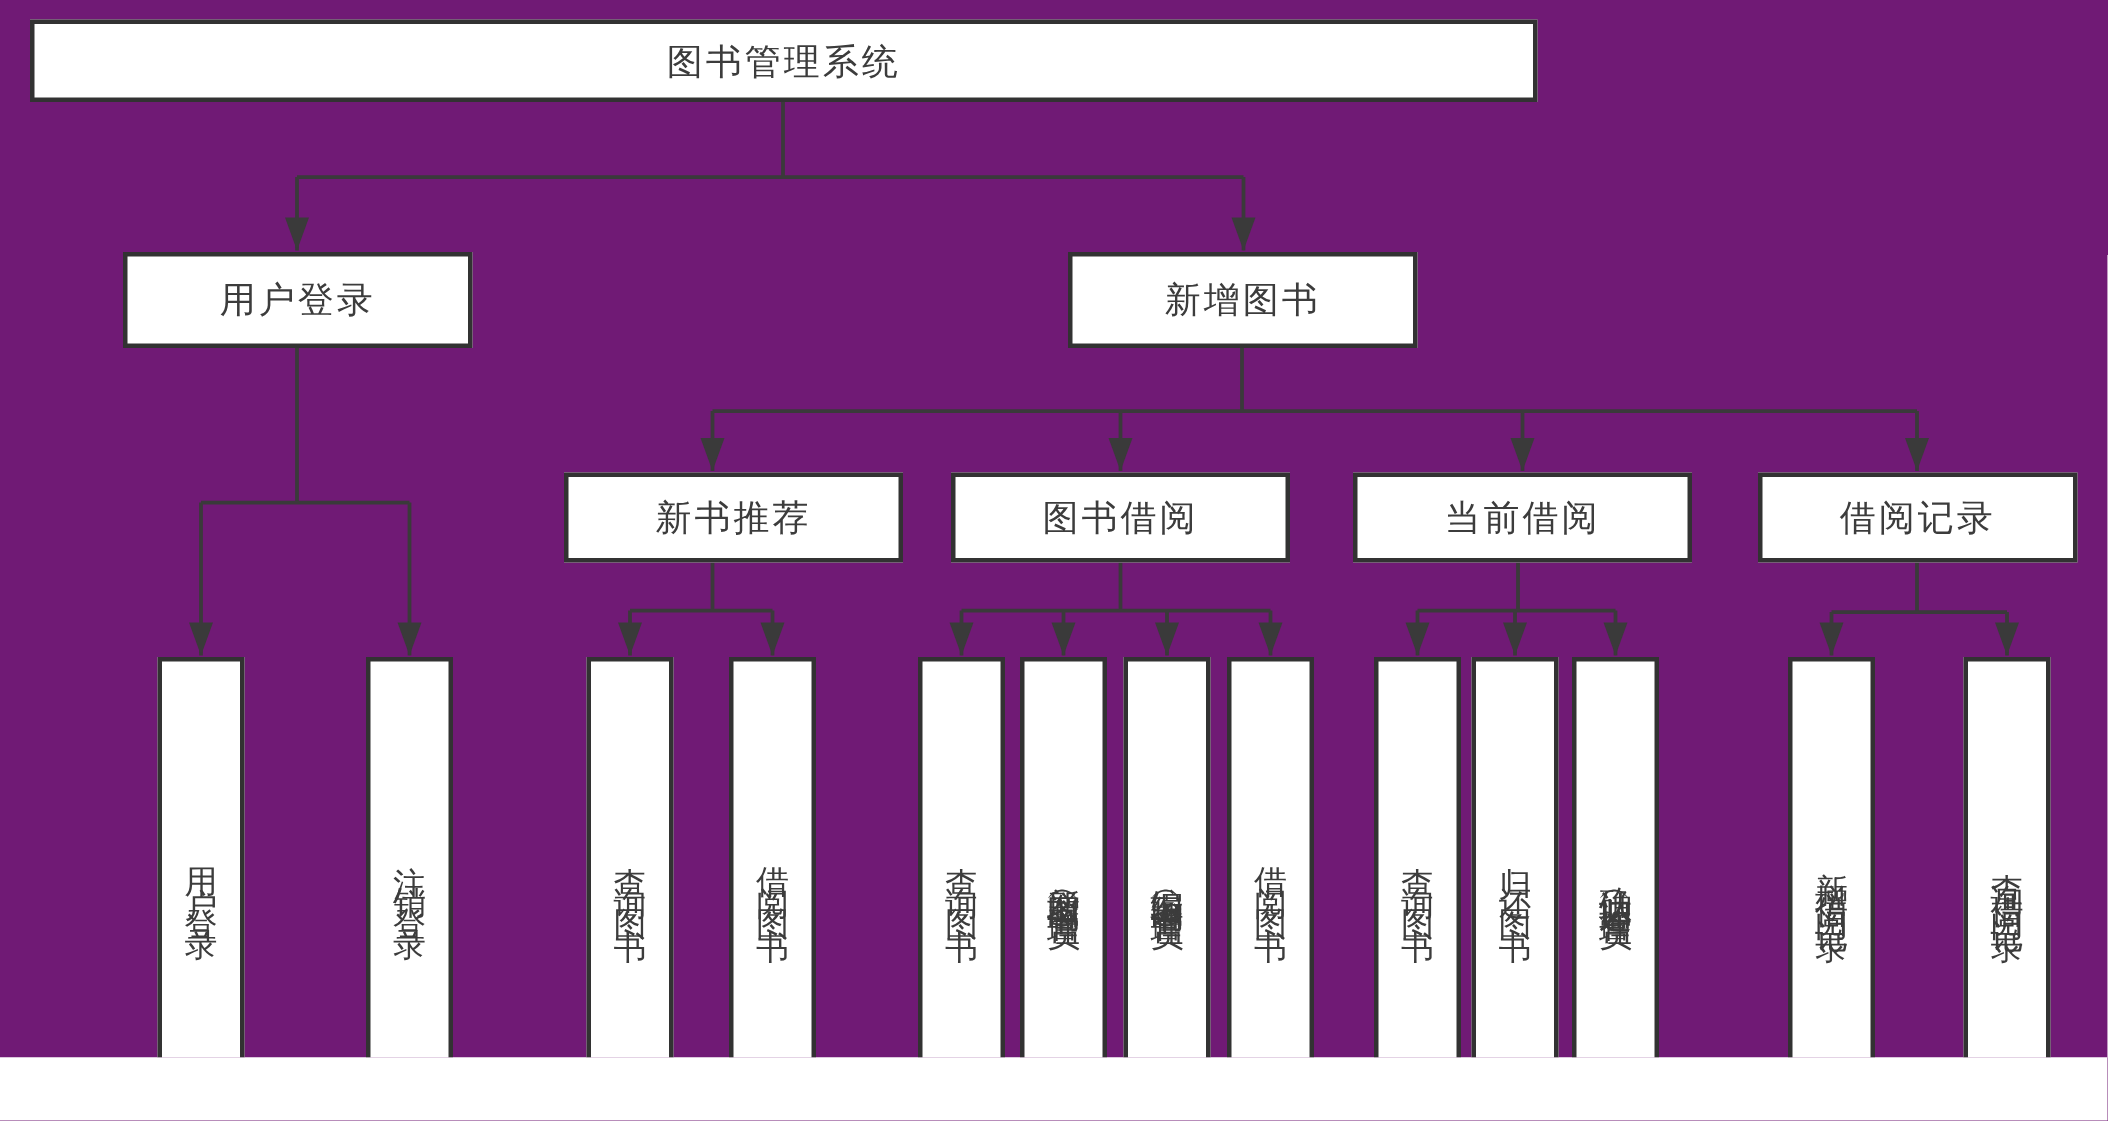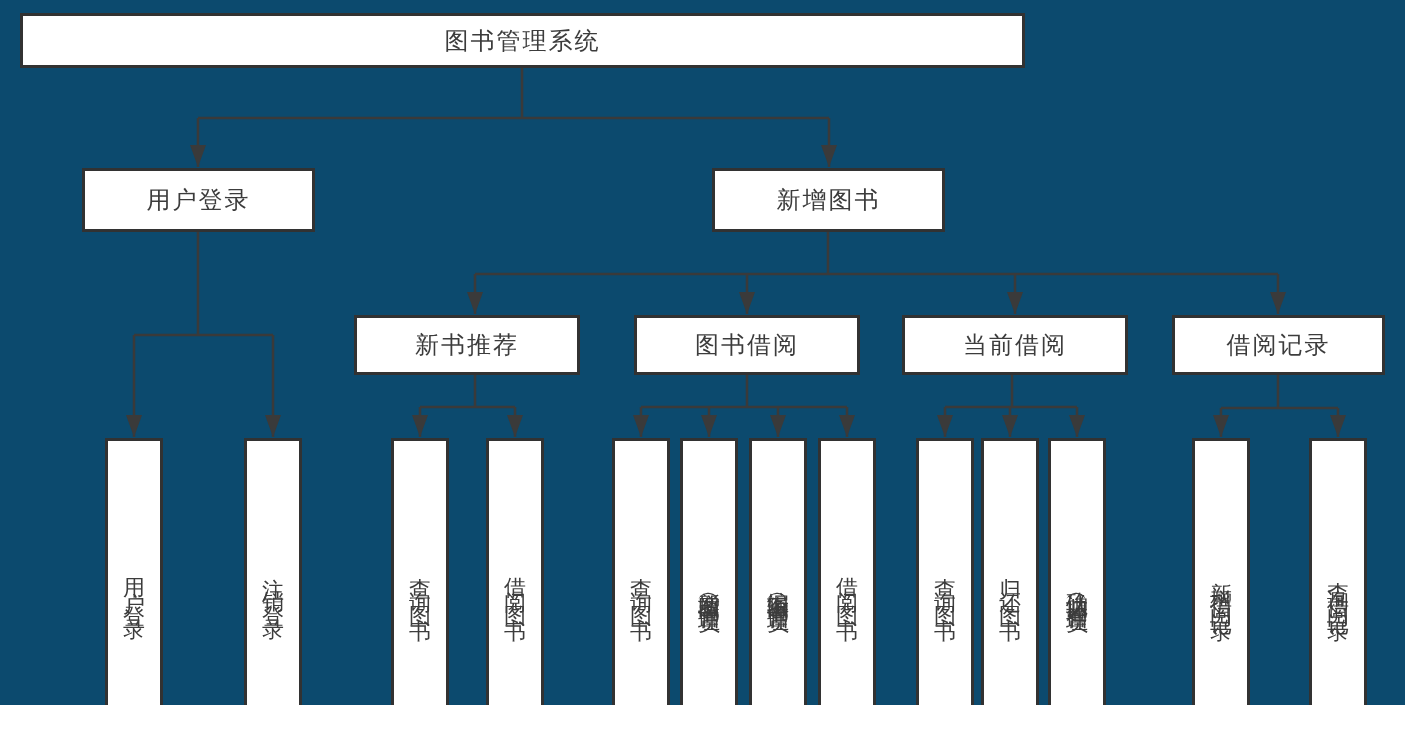--- a/index.html
+++ b/index.html
@@ -1,30 +1,30 @@
 <!DOCTYPE html>
 <html><head>
 <meta charset="utf-8">
 <style>
   html,body{margin:0;padding:0;background:#ffffff;}
   #stage{
-    position:relative;width:1405px;height:705px;background:#0c4a6e;overflow:hidden;
+    position:relative;width:1405px;height:705px;background:#701a75;overflow:hidden;
     font-family:"Liberation Sans","DejaVu Sans",sans-serif;color:#3c3c3c;
   }
   .node{
     position:absolute;background:#ffffff;border:3px solid #323232;
     display:flex;align-items:center;justify-content:center;box-sizing:border-box;
   }
   .hnode span{letter-spacing:2px;white-space:nowrap;}
   .root{left:20px;top:13px;width:1005px;height:55px;font-size:24px;}
   .l2{top:168px;width:233px;height:64px;font-size:24px;}
   .l2a{left:82px;}
   .l2b{left:712px;}
   .l3{top:315px;width:226px;height:60px;font-size:24px;}
-  .l3a{left:354px;font-family:Liberation Serif, serif;}
+  .l3a{left:376px;font-family:Liberation Serif, serif;}
   .l3b{left:634px;}
   .l3c{left:902px;}
   .l3d{left:1172px;width:213px;}
   .leaf{top:438px;width:58px;height:299px;font-size:22px;}
   .leaf span{
     writing-mode:vertical-rl;text-orientation:mixed;white-space:nowrap;
     line-height:1;display:block;
   }
   .ls-wide span{letter-spacing:14px;}
   .ls-mid span{letter-spacing:8px;}

